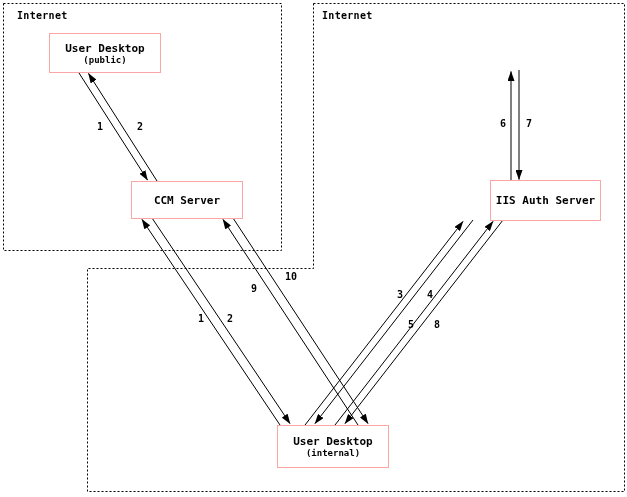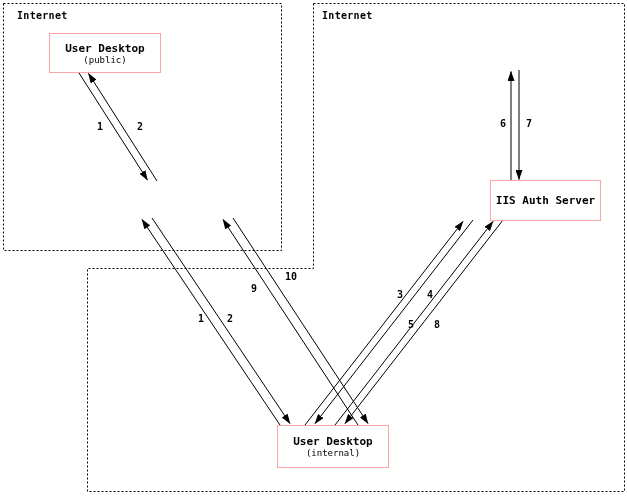--- a/index.html
+++ b/index.html
@@ -12,21 +12,21 @@
   .region-label {
     position:absolute; font-size:10px; font-weight:bold; letter-spacing:0.3px;
     white-space:nowrap;
   }
   .node {
     position:absolute; box-sizing:border-box; border:1px solid #fca5a5;
     background:#ffffff; display:flex; flex-direction:column;
     align-items:center; justify-content:center; text-align:center;
   }
   .node-title { font-size:11px; font-weight:bold; line-height:13px; white-space:nowrap; }
-  .node-sub   { font-size:9px;  font-weight:normal; line-height:10px; white-space:nowrap;text-align:right; }
+  .node-sub   { font-size:9px;  font-weight:bold; line-height:10px; white-space:nowrap;text-align:right; }
   .edge-label {
     position:absolute; font-size:10px; font-weight:bold;
     transform:translate(-50%,-50%); white-space:nowrap;
   }
 </style>
 </head>
 <body>
 
 <div class="canvas">
 
@@ -61,20 +61,23 @@
 
   <span class="region-label" style="left:17px; top:10px;">Internet</span>
   <span class="region-label" style="left:322px; top:10px;">Internet</span>
 
   <div class="node" style="left:49px; top:33px; width:112px; height:40px;">
     <div class="node-title">User Desktop</div>
     <div class="node-sub">(public)</div>
   </div>
 
 
+  <div class="node" style="left:131px; top:181px; width:112px; height:38px;">
+    <div class="node-title">CCM Server</div>
+  </div>
 
   <div class="node" style="left:462px; top:180px; width:111px; height:41px;margin-left:28px;">
     <div class="node-title">IIS Auth Server</div>
   </div>
 
   <div class="node" style="left:277px; top:425px; width:112px; height:43px;">
     <div class="node-title">User Desktop</div>
     <div class="node-sub">(internal)</div>
   </div>
 

